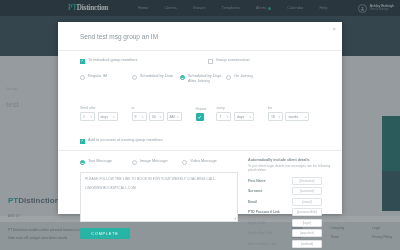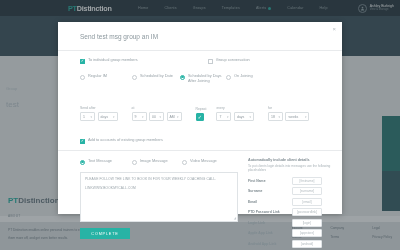--- a/index.html
+++ b/index.html
@@ -11,21 +11,21 @@
   }
   #app { position: relative; width: 400px; height: 250px; }
 
   
   .page-bg { position: absolute; inset: 0; background: #ffffff; }
 
   .topnav {
     position: absolute; top: 0; left: 0; width: 400px; height: 16px;
     background: #2b3a42; display: flex; align-items: center;
   }
-  .logo { position: absolute; left: 68px; font-size: 7.2px; font-weight: bold; letter-spacing: -0.2px; }
+  .logo { position: absolute; left: 68px; font-size: 7.2px; font-weight: bold; letter-spacing: -0.2px; font-family: Liberation Serif, serif; }
   .logo .pt { color: #27b3a5; }
   .logo .dist { color: #ffffff; }
   .nav-items { position: absolute; left: 130px; display: flex; gap: 0; }
   .nav-item {
     color: #9aa8ad; font-size: 3.6px; padding: 0 8px; letter-spacing: .2px;
     display: flex; align-items: center; gap: 2px; white-space: nowrap;
   }
   .nav-badge { width: 3px; height: 3px; border-radius: 50%; background: #27b3a5; display: inline-block; }
   .nav-user { position: absolute; right: 6px; display: flex; align-items: center; gap: 3px; }
   .avatar-ring {

